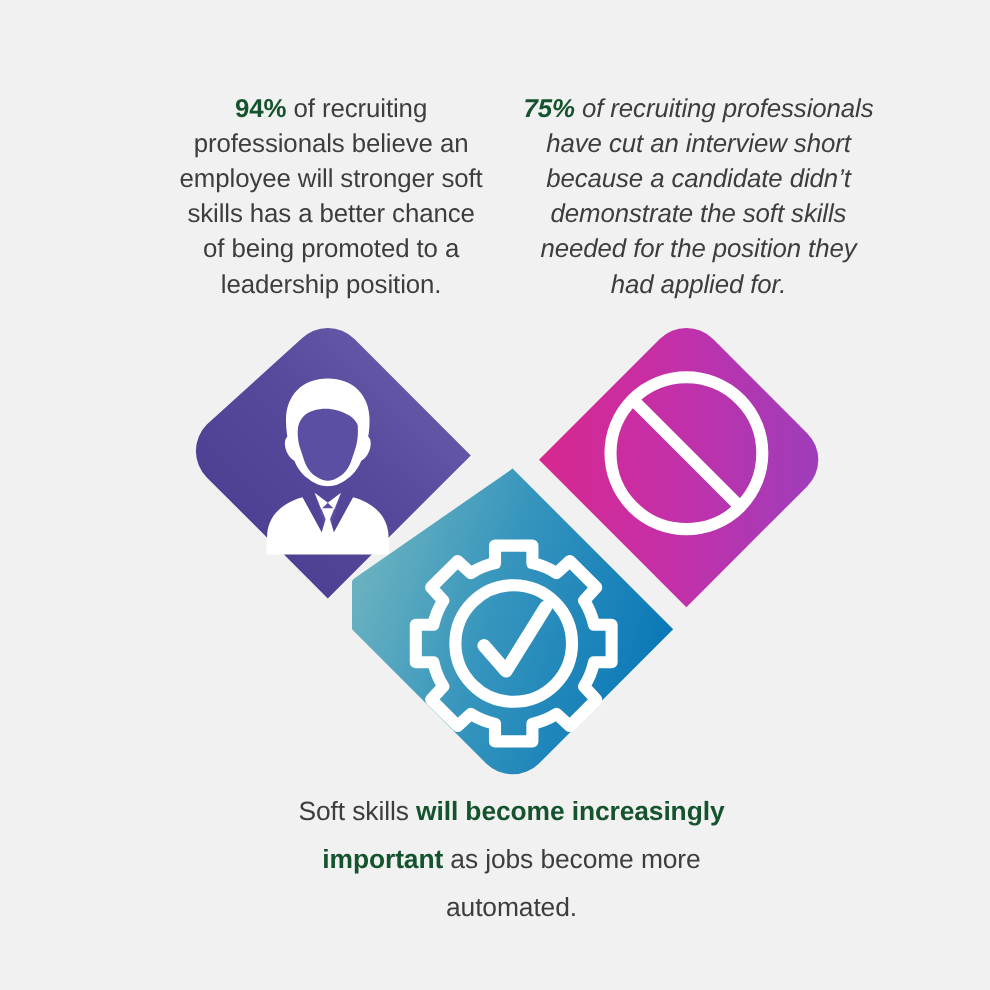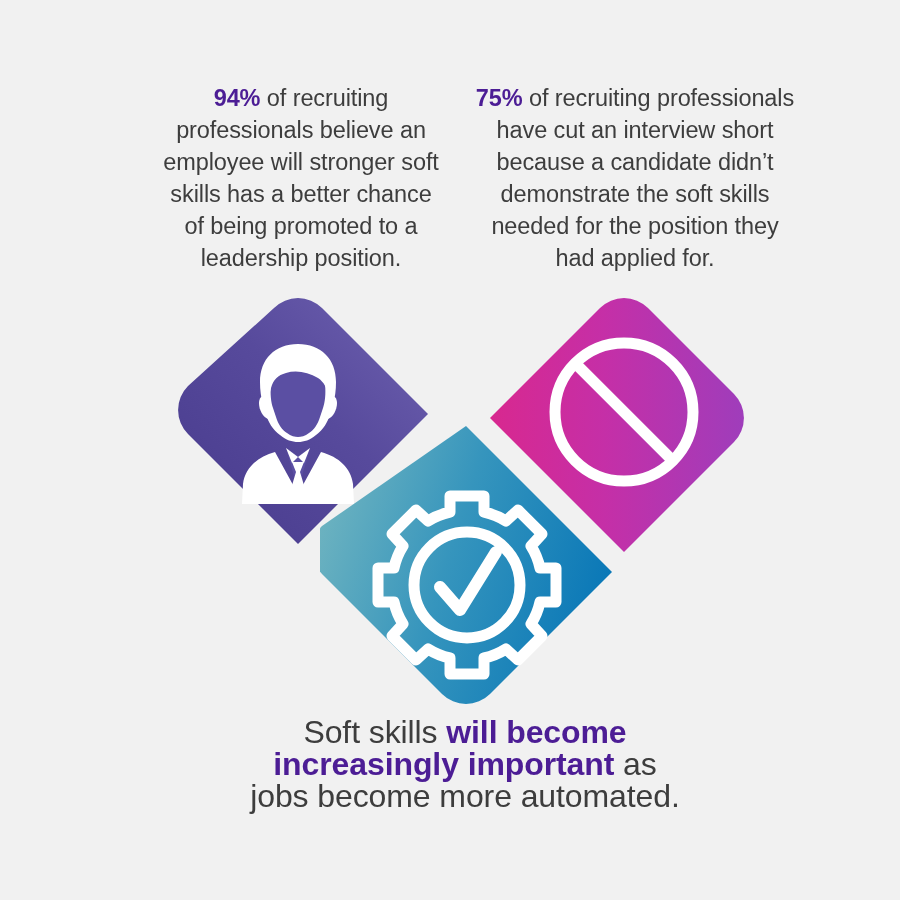--- a/index.html
+++ b/index.html
@@ -26,38 +26,39 @@
     position: absolute;
     color: #3d3d3d;
     font-size: 23.5px;
     line-height: 32px;
     text-align: center;
     font-weight: 400;
     letter-spacing: -0.1px;
   }
   .stat-text b, .stat-text strong {
     font-weight: 700;
-    color: #4c1d95;
+    color: #14532d;
   }
   #stat-left {
     left: 160px;
     top: 82px;
     width: 282px;
   }
   #stat-right {
     left: 470px;
     top: 82px;
     width: 330px;
+    font-style: italic;
   }
   #caption-bottom {
     left: 250px;
     top: 716px;
     width: 430px;
-    font-size: 32px;
-    line-height: 32px;
+    font-size: 24px;
+    line-height: 44px;
   }
 
   
   .diamond {
     position: absolute;
     display: block;
   }
   .diamond svg { display: block; }
 </style>
 </head>

